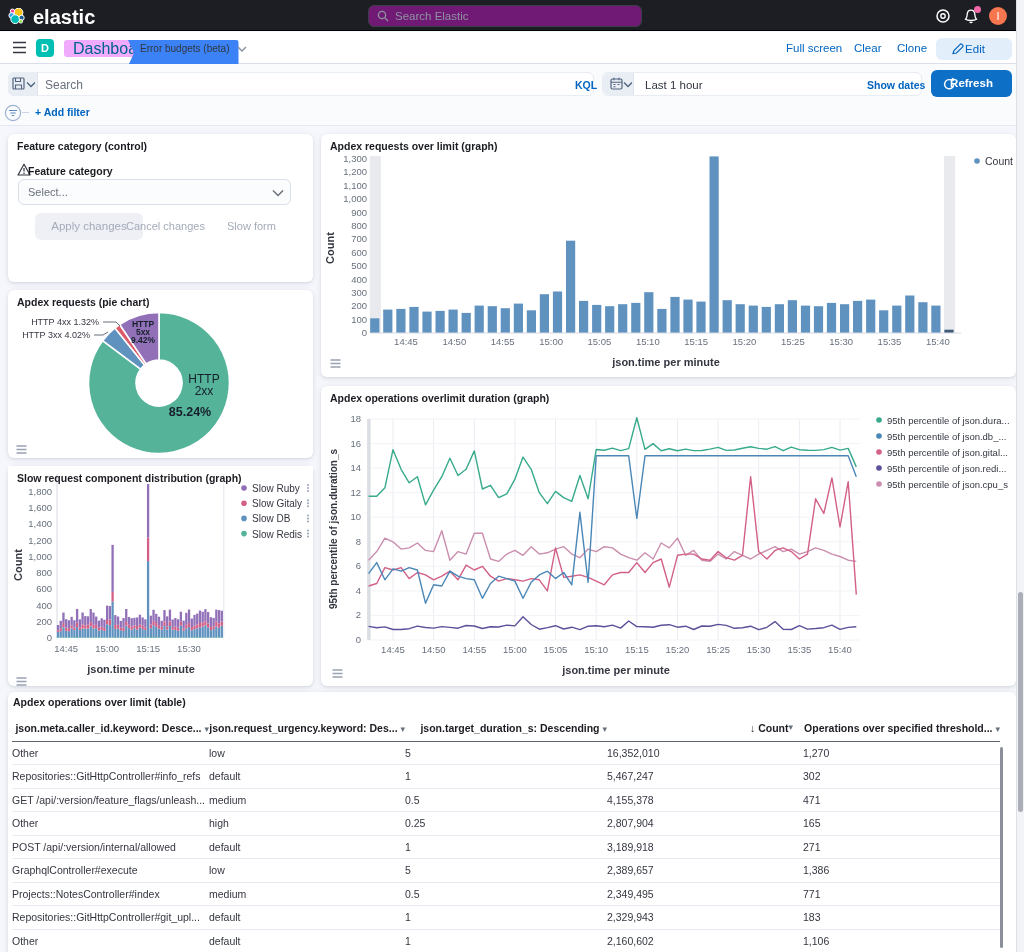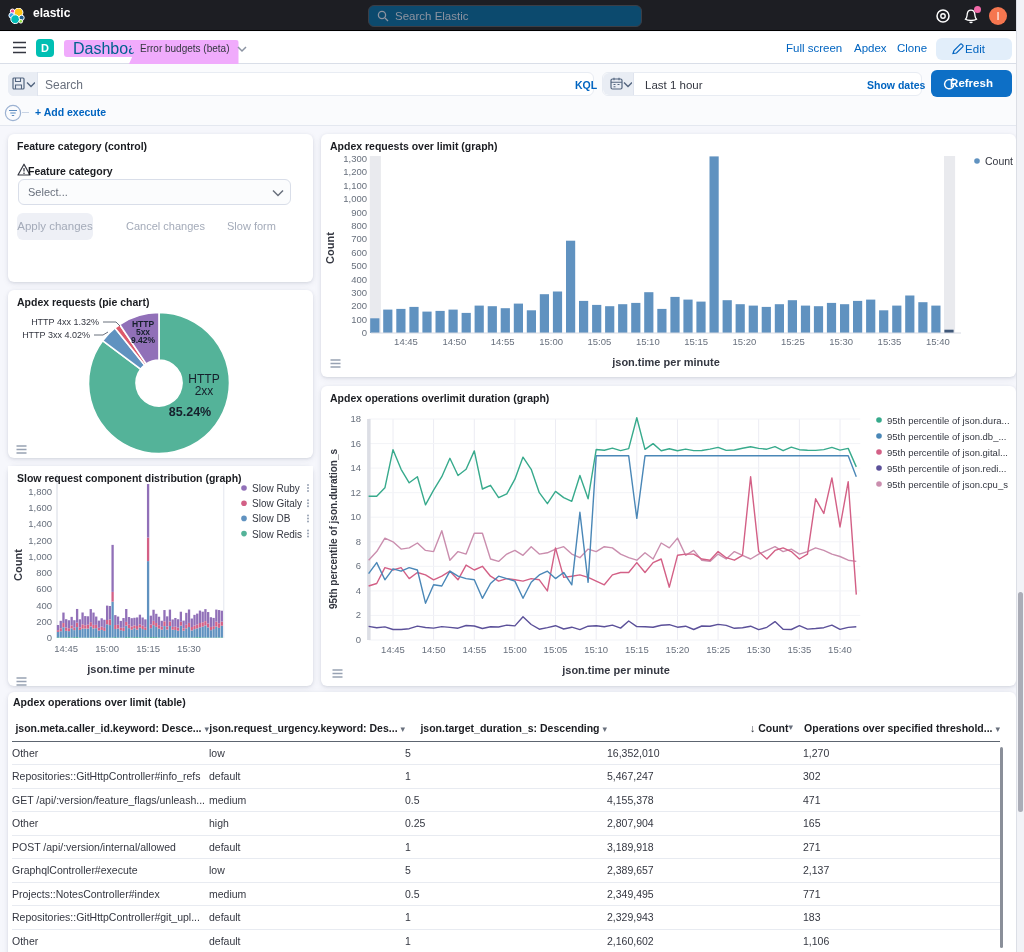--- a/index.html
+++ b/index.html
@@ -1,22 +1,22 @@
 <!DOCTYPE html>
 <html><head><meta charset="utf-8"><title>Error budgets (beta) - Elastic</title><style>
 *{margin:0;padding:0;box-sizing:border-box}
 html,body{width:1024px;height:952px;overflow:hidden;font-family:"Liberation Sans",sans-serif;background:#f6f7fc;position:relative}
 .abs{position:absolute}
 
 .hdr{position:absolute;left:0;top:0;width:1016px;height:31px;background:#1d1e23;border-bottom:1px solid #000}
-.hsearch{position:absolute;left:368px;top:5px;width:274px;height:22px;background:#0c4a6e;border:1px solid #3b3e46;border-radius:6px;color:#8d93a0;font-size:11.5px;line-height:21px;padding-left:26px}
+.hsearch{position:absolute;left:368px;top:5px;width:274px;height:22px;background:#701a75;border:1px solid #3b3e46;border-radius:6px;color:#8d93a0;font-size:11.5px;line-height:21px;padding-left:26px}
 
 .nav{position:absolute;left:0;top:32px;width:1016px;height:32px;background:#fff;border-bottom:1px solid #d9dee8}
 .crumb1{position:absolute;left:64px;top:40px;height:17px;line-height:17px;padding:0 12px 0 9px;background:#f0abfc;color:#01618f;font-size:16px;border-radius:3px 0 0 3px;clip-path:polygon(0 0,calc(100% - 6px) 0,100% 50%,calc(100% - 6px) 100%,0 100%)}
-.crumb2{position:absolute;left:128px;top:40px;height:26px;line-height:17px;padding:0 9px 0 12px;background:#f0abfc;color:#33373f;font-size:10px;border-radius:0 3px 3px 0;clip-path:polygon(0 0,100% 0,100% 100%,0 100%,6px 50%)}
+.crumb2{position:absolute;left:128px;top:40px;height:26px;line-height:17px;padding:0 9px 0 12px;background:#3b82f6;color:#33373f;font-size:10px;border-radius:0 3px 3px 0;clip-path:polygon(0 0,100% 0,100% 100%,0 100%,6px 50%)}
 .navlink{position:absolute;top:42px;color:#0064c0;font-size:11.5px}
 .editbtn{position:absolute;left:936px;top:38px;width:76px;height:22px;background:#e2eefa;border-radius:6px;color:#0064c0;font-size:11.5px;text-align:center;line-height:22px}
 
 .fbar{position:absolute;left:0;top:64px;width:1016px;height:62px;background:#fafbfd;border-bottom:1px solid #e4e8f0}
 .sinput{position:absolute;left:8px;top:72px;width:586px;height:24px;background:#fff;border:1px solid #e8ecf3;border-radius:6px}
 .sicon{position:absolute;left:8px;top:72px;width:30px;height:24px;background:#e9edf4;border-radius:6px 0 0 6px;border-right:1px solid #dfe4ee}
 .dategrp{position:absolute;left:602px;top:72px;width:320px;height:24px;background:#fff;border:1px solid #e8ecf3;border-radius:6px}
 .dicon{position:absolute;left:0;top:0;width:31px;height:22px;background:#e9edf4;border-radius:6px 0 0 6px;border-right:1px solid #dfe4ee}
 .refresh{position:absolute;left:931px;top:70px;width:81px;height:27px;background:#0d6fc6;border-radius:6px;color:#fff;font-size:11.5px;font-weight:bold;text-align:center;line-height:27px}
 
@@ -36,21 +36,21 @@
 </style></head><body>
 <div class="hdr"></div>
 <svg class="abs" style="left:8px;top:8px;" width="18" height="16" viewBox="0 0 18 16">
     <circle cx="10.5" cy="4.5" r="4.4" fill="#fec514" stroke="#fff" stroke-width="1"></circle>
     <circle cx="4.5" cy="3.2" r="2.2" fill="#f04e98" stroke="#fff" stroke-width="1"></circle>
     <circle cx="3.6" cy="7.4" r="2.7" fill="#36a2ef" stroke="#fff" stroke-width="1"></circle>
     <circle cx="7.2" cy="11.2" r="4.4" fill="#02bcb7" stroke="#fff" stroke-width="1"></circle>
     <circle cx="13.6" cy="9.8" r="2.6" fill="#1e5d8c" stroke="#fff" stroke-width="1"></circle>
     <circle cx="12.8" cy="13.3" r="1.8" fill="#90e03c" stroke="#fff" stroke-width="1"></circle>
   </svg>
-<div class="hdr-brand abs" style="left:33px;top:6px;color:#fff;font-size:12px;font-weight:bold;font-family:'Liberation Sans',sans-serif">elastic</div>
+<div class="hdr-brand abs" style="left:33px;top:6px;color:#fff;font-size:20px;font-weight:bold;font-family:'Liberation Sans',sans-serif">elastic</div>
 <div class="hsearch">Search Elastic</div>
 <svg class="abs" style="left:377px;top:10px;" width="12" height="12" viewBox="0 0 12 12">
     <circle cx="5" cy="5" r="3.6" fill="none" stroke="#8d93a0" stroke-width="1.3"></circle>
     <path d="M8 8l3 3" stroke="#8d93a0" stroke-width="1.3"></path>
   </svg>
 <svg class="abs" style="left:936px;top:9px;" width="14" height="14" viewBox="0 0 14 14">
     <circle cx="7" cy="7" r="6" fill="none" stroke="#fff" stroke-width="1.5"></circle>
     <circle cx="7" cy="7" r="2.2" fill="none" stroke="#fff" stroke-width="1.4"></circle>
   </svg>
 <svg class="abs" style="left:964px;top:8px;" width="15" height="16" viewBox="0 0 15 16">
@@ -63,21 +63,21 @@
 <svg class="abs" style="left:12px;top:40px;" width="16" height="15" viewBox="0 0 16 15">
     <path d="M1 2.5h13M1 7.5h13M1 12.5h13" stroke="#343741" stroke-width="1.5"></path>
   </svg>
 <div class="abs" style="left:36px;top:39px;width:18px;height:18px;background:#00bfb3;border-radius:4px;color:#fff;font-size:11px;font-weight:bold;text-align:center;line-height:18px">D</div>
 <div class="crumb1">Dashboard</div>
 <div class="crumb2">Error budgets (beta)</div>
 <svg class="abs" style="left:237px;top:45px;" width="10" height="8" viewBox="0 0 10 8">
     <path d="M1 2l4 4 4-4" stroke="#8b93a2" stroke-width="1.5" fill="none"></path>
   </svg>
 <div class="navlink" style="left:786px">Full screen</div>
-<div class="navlink" style="left:854px">Apdex</div>
+<div class="navlink" style="left:854px">Clear</div>
 <div class="navlink" style="left:897px">Clone</div>
 <div class="editbtn" style="padding-left:2px">Edit</div>
 <svg class="abs" style="left:951px;top:42px;" width="14" height="14" viewBox="0 0 14 14">
     <path d="M2 11.5l1-3 6.2-6.2a1.2 1.2 0 011.7 0l.8.8a1.2 1.2 0 010 1.7L5.5 11l-3.5.5z" fill="none" stroke="#0064c0" stroke-width="1.2"></path>
   </svg>
 <div class="fbar"></div>
 <div class="sinput"></div>
 <div class="sicon"></div>
 <svg class="abs" style="left:12px;top:77px;" width="13" height="13" viewBox="0 0 13 13">
     <rect x="1" y="1" width="11" height="11" rx="1" fill="none" stroke="#53657f" stroke-width="1.2"></rect>
@@ -104,35 +104,35 @@
 <div class="refresh" style="padding-left:0">Refresh</div>
 <svg class="abs" style="left:942px;top:77px;" width="14" height="14" viewBox="0 0 14 14">
     <path d="M11.8 7.2a4.6 4.6 0 11-1.3-3.2" fill="none" stroke="#fff" stroke-width="1.4"></path>
     <path d="M9.6 0.6l2.8 1.1-.9 2.9z" fill="#fff"></path>
   </svg>
 <svg class="abs" style="left:4px;top:104px;" width="18" height="18" viewBox="0 0 18 18">
     <circle cx="9" cy="9" r="7.6" fill="none" stroke="#9cb2d2" stroke-width="1.2"></circle>
     <path d="M5 6.5h8M6.3 9h5.4M7.8 11.5h2.4" stroke="#5b8bc0" stroke-width="1.2"></path>
   </svg>
 <div class="abs" style="left:22px;top:112px;width:7px;height:1px;background:#c9d4e5"></div>
-<div class="abs" style="left:35px;top:106px;font-size:10.5px;font-weight:bold;color:#0064c0">+ Add execute</div>
+<div class="abs" style="left:35px;top:106px;font-size:10.5px;font-weight:bold;color:#0064c0">+ Add filter</div>
 <div class="panel" style="left:8px;top:134px;width:305px;height:148px">
     <div class="ptitle">Feature category (control)</div>
     <svg class="abs" style="left:9px;top:29px;" width="14" height="13" viewBox="0 0 14 13">
       <path d="M7 1.2L13 12H1z" fill="none" stroke="#343741" stroke-width="1.2" stroke-linejoin="round"></path>
       <path d="M7 5v3.4" stroke="#343741" stroke-width="1.2"></path>
       <circle cx="7" cy="10.2" r=".8" fill="#343741"></circle>
     </svg>
     <div class="abs" style="left:20px;top:31px;font-size:10.5px;font-weight:bold;color:#1a1c21">Feature category</div>
     <div class="abs" style="left:10px;top:45px;width:273px;height:26px;background:#fbfcfd;border:1px solid #d9dee9;border-radius:6px"></div>
     <div class="abs gtext" style="left:20px;top:52px;font-size:11px">Select...</div>
     <svg class="abs" style="left:264px;top:55px;" width="12" height="8" viewBox="0 0 12 8">
       <path d="M1 1.5l5 5 5-5" stroke="#69707d" stroke-width="1.5" fill="none"></path>
     </svg>
-    <div class="btn-dis" style="left:9px;top:79px;width:76px;height:27px;line-height:27px">Apply changes</div>
+    <div class="btn-dis" style="left:27px;top:79px;width:108px;height:27px;line-height:27px">Apply changes</div>
     <div class="txtbtn" style="left:118px;top:86px">Cancel changes</div>
     <div class="txtbtn" style="left:219px;top:86px">Slow form</div>
   </div>
 <div class="panel" style="left:8px;top:290px;width:305px;height:168px">
     <svg width="305" height="168" viewBox="0 0 305 168" style="position:absolute;left:0;top:0;" xmlns="http://www.w3.org/2000/svg">
       <path d="M151.00,22.50 A70.5,70.5 0 1 1 94.60,50.71 L132.60,79.20 A23.0,23.0 0 1 0 151.00,70.00 Z" fill="#54B399" stroke="#fff" stroke-width="1.6"></path>
       <path d="M94.60,50.71 A70.5,70.5 0 0 1 106.95,37.95 L136.63,75.04 A23.0,23.0 0 0 0 132.60,79.20 Z" fill="#6092C0" stroke="#fff" stroke-width="1.6"></path>
       <path d="M106.95,37.95 A70.5,70.5 0 0 1 111.67,34.49 L138.17,73.91 A23.0,23.0 0 0 0 136.63,75.04 Z" fill="#dd5a6b" stroke="#fff" stroke-width="1.6"></path>
       <path d="M111.67,34.49 A70.5,70.5 0 0 1 151.00,22.50 L151.00,70.00 A23.0,23.0 0 0 0 138.17,73.91 Z" fill="#9170B8" stroke="#fff" stroke-width="1.6"></path>
       <text x="91" y="35" font-size="9" fill="#343741" text-anchor="end">HTTP 4xx  1.32%</text>
@@ -655,21 +655,21 @@
           <td>default</td>
           <td>1</td>
           <td>3,189,918</td>
           <td>271</td>
         </tr>
         <tr>
           <td>GraphqlController#execute</td>
           <td>low</td>
           <td>5</td>
           <td>2,389,657</td>
-          <td>2,137</td>
+          <td>1,386</td>
         </tr>
         <tr>
           <td>Projects::NotesController#index</td>
           <td>medium</td>
           <td>0.5</td>
           <td>2,349,495</td>
           <td>771</td>
         </tr>
         <tr>
           <td>Repositories::GitHttpController#git_upl...</td>

